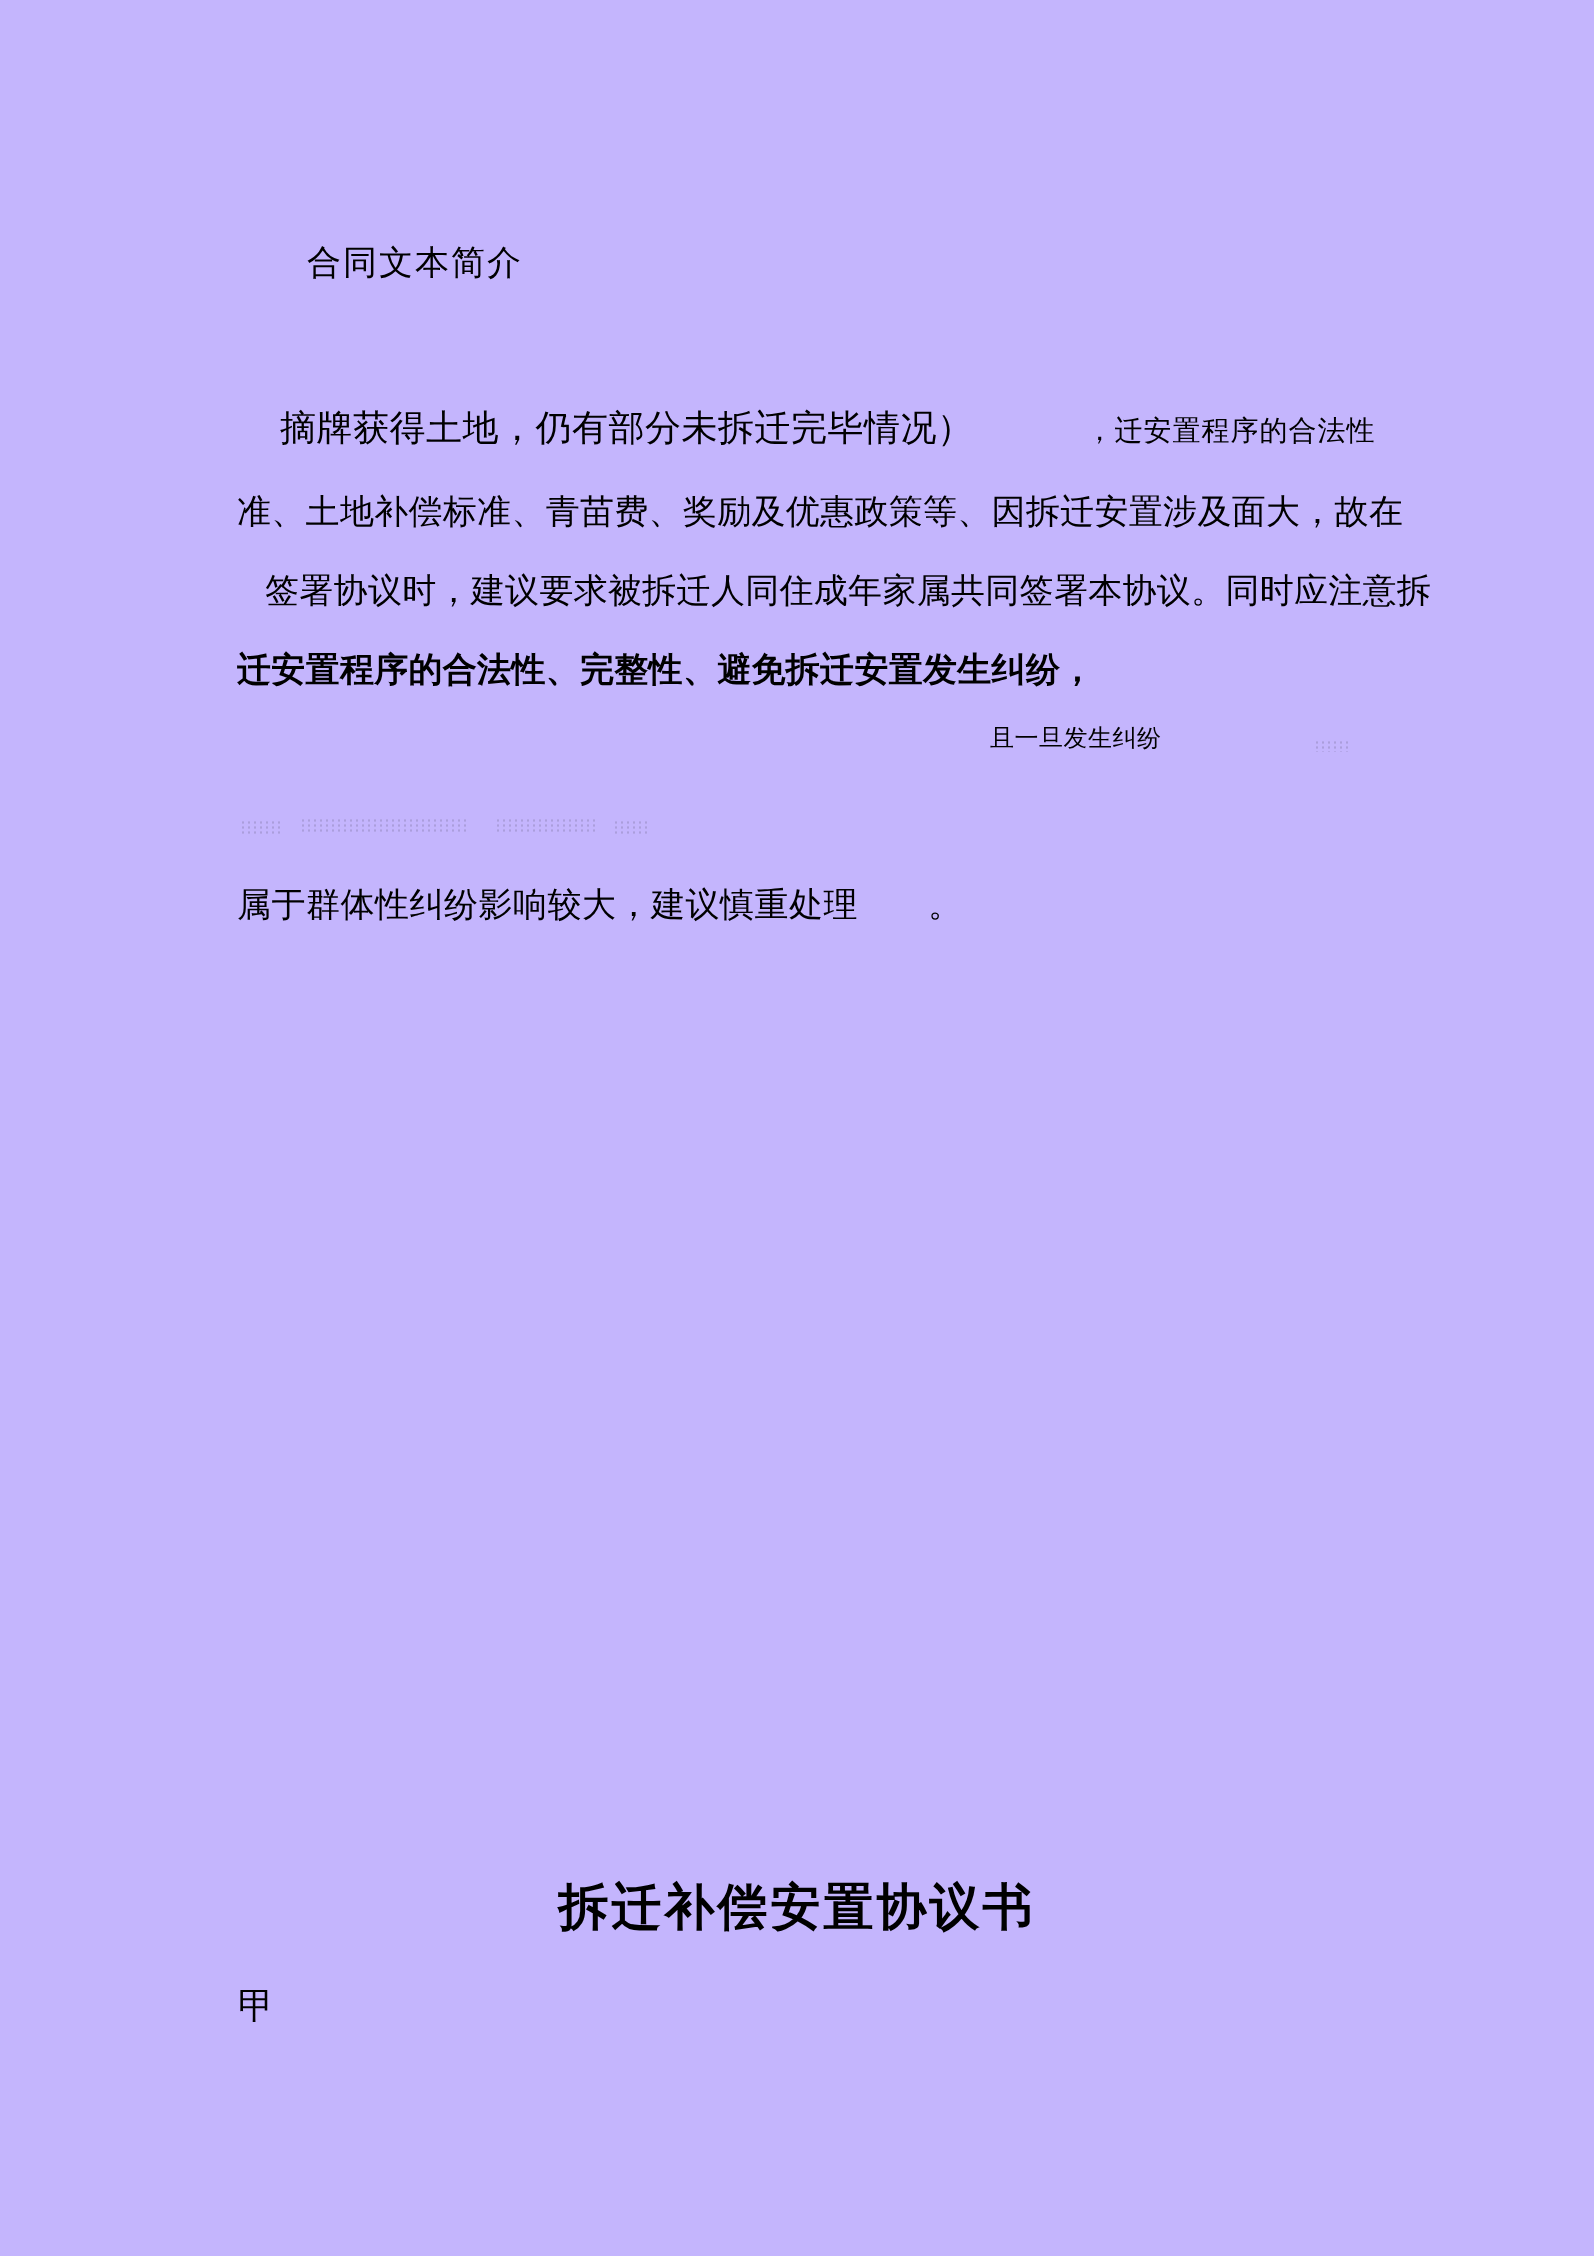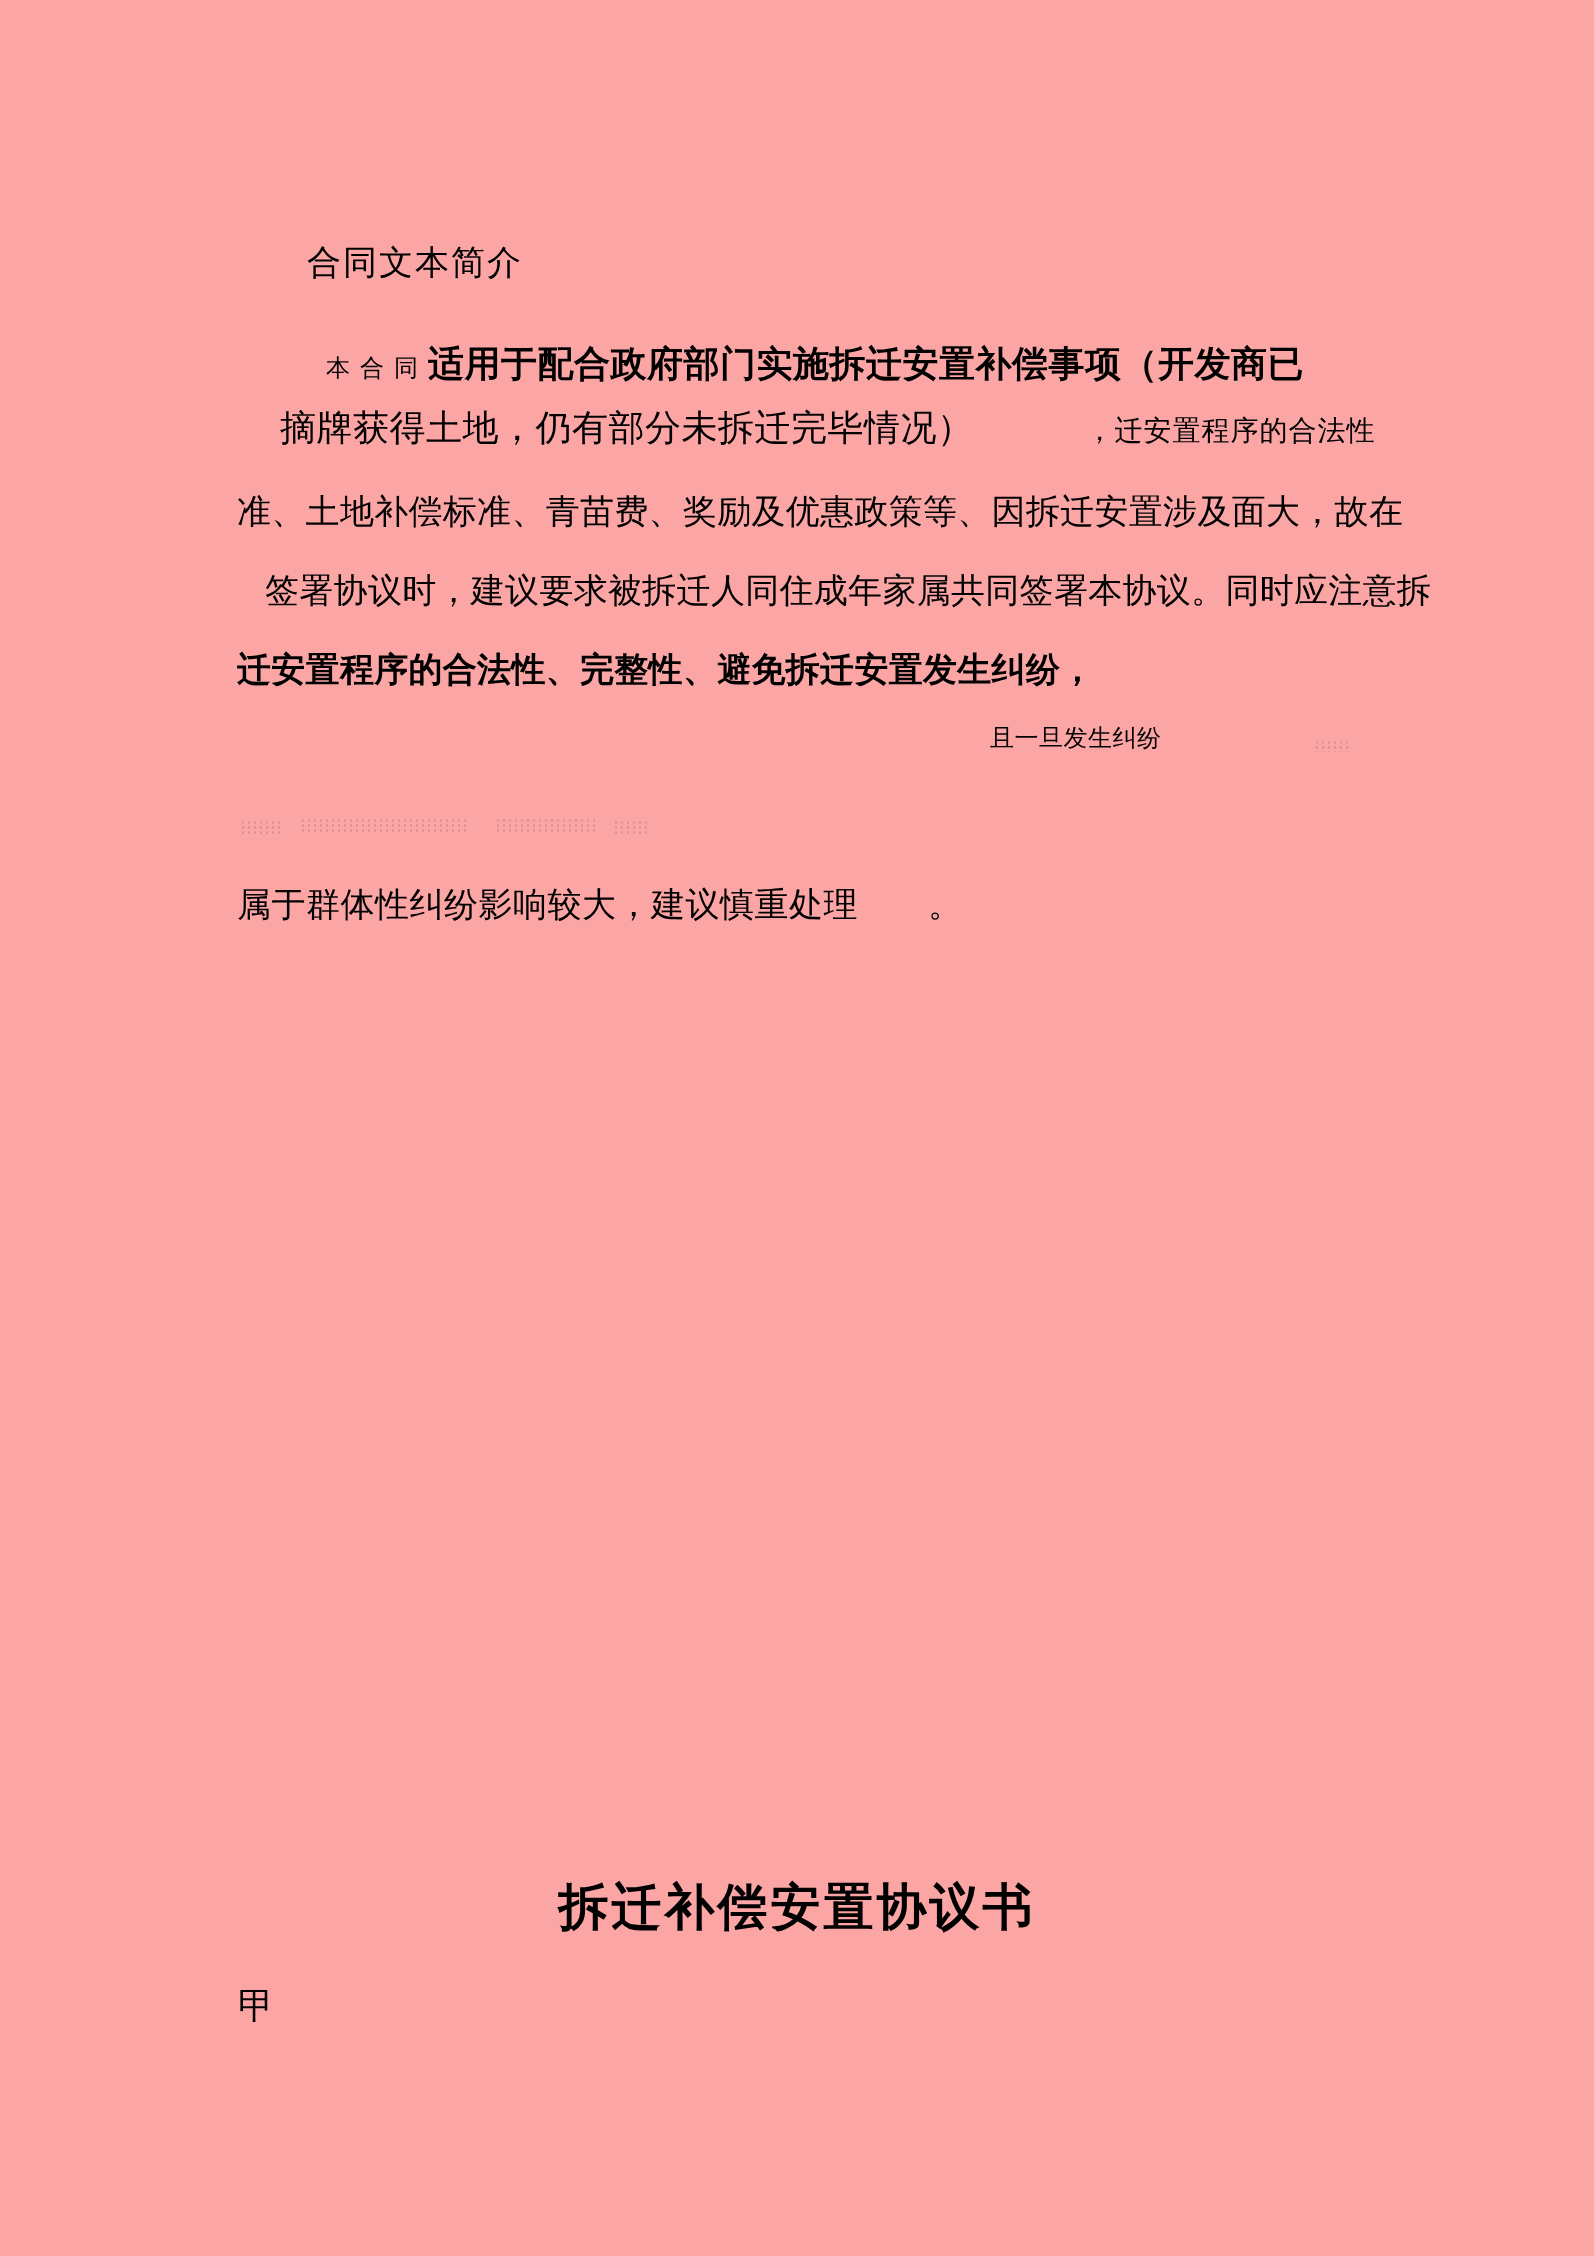--- a/index.html
+++ b/index.html
@@ -4,21 +4,21 @@
 <style>
   html, body {
     margin: 0;
     padding: 0;
     background: #ffffff;
   }
   .page {
     position: relative;
     width: 1594px;
     height: 2256px;
-    background: #fca5a5;
+    background: #c4b5fd;
     color: #000000;
     font-family: "Liberation Sans", sans-serif;
     overflow: hidden;
   }
   .abs { position: absolute; white-space: nowrap; }
 
   
   .intro-heading {
     left: 307px; top: 240px;
     font-size: 34px; font-weight: 400;
@@ -89,23 +89,20 @@
     font-size: 36px; font-weight: 400;
   }
 </style>
 </head>
 <body>
 
 <div class="page">
 
   <div class="abs intro-heading">合同文本简介</div>
 
-  <div class="abs line1">
-    <span class="prefix">本合同</span><span class="main">适用于配合政府部门实施拆迁安置补偿事项（开发商已</span>
-  </div>
 
   <div class="abs line2">
     <span class="main">摘牌获得土地，仍有部分未拆迁完毕情况）</span><span class="tail">，迁安置程序的合法性</span>
   </div>
 
   <div class="abs body-line line3">准、土地补偿标准、青苗费、奖励及优惠政策等、因拆迁安置涉及面大，故在</div>
 
   <div class="abs body-line line4">签署协议时，建议要求被拆迁人同住成年家属共同签署本协议。同时应注意拆</div>
 
   <div class="abs body-line line5">迁安置程序的合法性、完整性、避免拆迁安置发生纠纷，</div>

